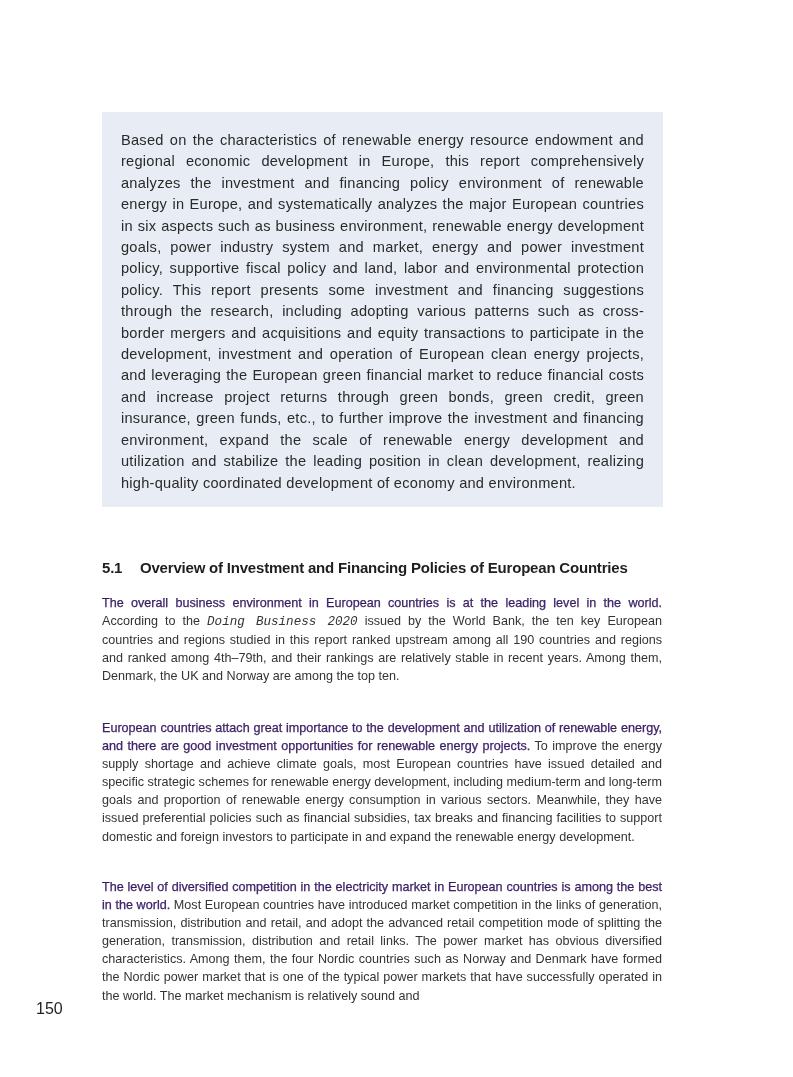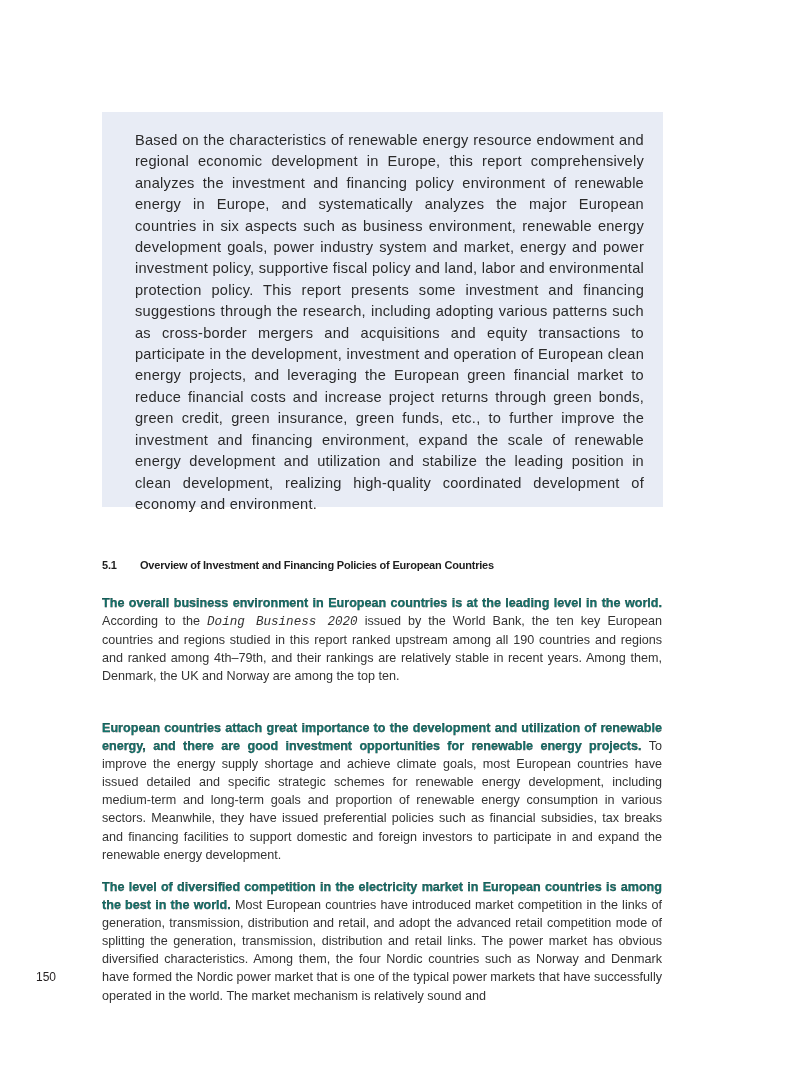--- a/index.html
+++ b/index.html
@@ -1,41 +1,41 @@
 <!DOCTYPE html>
 <html><head>
   <meta charset="utf-8">
   <style>
     html, body { margin: 0; padding: 0; background: #ffffff; }
     body { width: 793px; height: 1077px; position: relative; overflow: hidden;
            font-family: "Liberation Sans", sans-serif; color: #231f20; }
     .abstract-box {
       position: absolute; left: 102px; top: 112px; width: 561px; height: 395px;
-      background: #e8ecf5; box-sizing: border-box; padding: 18px 19px 0 33px;
+      background: #e8ecf5; box-sizing: border-box; padding: 18px 19px 0 19px;
     }
     .abstract-box p {
       margin: 0; font-size: 14.6px; line-height: 21.4px; text-align: justify;
       text-align-last: left; letter-spacing: 0.25px; color: #2a2a2a;
     }
     .section-title {
       position: absolute; left: 102px; top: 559px; width: 570px;
-      font-size: 11px; font-weight: bold; margin: 0; color: #1e1e1e; letter-spacing: -0.2px;
+      font-size: 15px; font-weight: bold; margin: 0; color: #1e1e1e; letter-spacing: -0.2px;
     }
     .section-title .num { display: inline-block; width: 38px; }
     .para {
       position: absolute; left: 102px; width: 560px; margin: 0;
       font-size: 12.6px; line-height: 18.1px; text-align: justify; color: #333;
     }
-    .para .lead { color: #0f766e; font-weight: bold; -webkit-text-stroke: 0.25px #1a1a1a; }
+    .para .lead { color: #4c1d95; font-weight: normal; -webkit-text-stroke: 0.25px #1a1a1a; }
     .para em { font-style: italic; font-family: Liberation Mono, monospace; }
     .p1 { top: 594px; }
     .p2 { top: 719px; }
     .p3 { top: 878px; }
     .page-number {
-      position: absolute; left: 36px; top: 970px; font-size: 12px; color: #231f20;
+      position: absolute; left: 36px; top: 1000px; font-size: 16px; color: #231f20;
     }
   </style>
 </head>
 <body>
 
 <div class="abstract-box">
   <p>Based on the characteristics of renewable energy resource endowment and regional economic development in Europe, this report comprehensively analyzes the investment and financing policy environment of renewable energy in Europe, and systematically analyzes the major European countries in six aspects such as business environment, renewable energy development goals, power industry system and market, energy and power investment policy, supportive fiscal policy and land, labor and environmental protection policy. This report presents some investment and financing suggestions through the research, including adopting various patterns such as cross-border mergers and acquisitions and equity transactions to participate in the development, investment and operation of European clean energy projects, and leveraging the European green financial market to reduce financial costs and increase project returns through green bonds, green credit, green insurance, green funds, etc., to further improve the investment and financing environment, expand the scale of renewable energy development and utilization and stabilize the leading position in clean development, realizing high-quality coordinated development of economy and environment.</p>
 </div>
 
 <h2 class="section-title">

